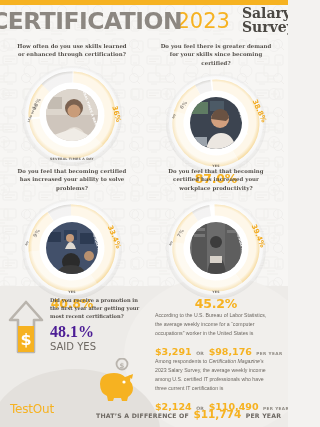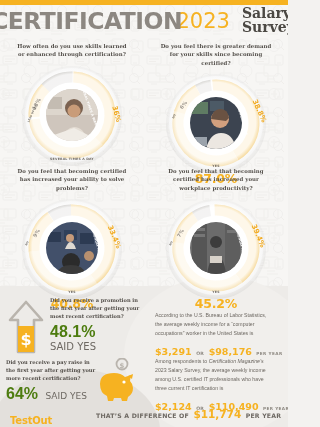--- a/index.html
+++ b/index.html
@@ -69,35 +69,35 @@
 
   
   .panel{position:absolute;left:0;top:286px;width:288px;height:141px;z-index:3;}
   .panel-bg{position:absolute;inset:0;background:#edebe8;}
   .panel-swoosh{position:absolute;left:-10px;bottom:-4px;width:170px;height:62px;
                 background:#e3e0dc;border-radius:50% 50% 0 0 / 100% 100% 0 0;}
   .panel-swoosh2{position:absolute;right:-26px;top:-10px;width:190px;height:160px;
                 background:#f1efec;border-radius:50%;}
 
   .statq{font-family:"DejaVu Serif",serif;font-weight:700;font-size:5.1px;line-height:1.6;color:#55514c;}
-  .statnum{font-family:Liberation Sans, sans-serif;font-weight:700;color:#4d7c0f;}
+  .statnum{font-family:Liberation Serif, serif;font-weight:700;color:#4c1d95;}
   .saidyes{font-family:"DejaVu Sans",sans-serif;font-weight:400;color:#6d6862;}
 
   .bodytext{font-family:"Liberation Sans",sans-serif;font-size:5.2px;line-height:1.72;color:#6d6862;}
   .money{font-family:"DejaVu Sans",sans-serif;font-weight:700;font-size:9.5px;color:#f6b221;}
   .orword{font-family:"DejaVu Sans",sans-serif;font-weight:700;font-size:4.6px;color:#8e8982;letter-spacing:.3px;}
   .peryear{font-family:"DejaVu Sans",sans-serif;font-weight:700;font-size:4.2px;color:#8e8982;letter-spacing:.4px;}
   .ital{font-style:italic;}
 
   .difline{position:absolute;left:96px;top:404px;z-index:8;white-space:nowrap;}
   .difftxt{font-family:"DejaVu Sans",sans-serif;font-weight:700;font-size:6.2px;color:#6d6862;letter-spacing:.2px;}
   .diffmoney{font-family:"DejaVu Sans",sans-serif;font-weight:700;font-size:10.5px;color:#f6b221;}
 
-  .testout{position:absolute;left:10px;top:415px;z-index:9;
-           font-family:"DejaVu Sans",sans-serif;font-weight:700;font-size:10px;color:#f6b221;letter-spacing:-.2px;}
+  .testout{position:absolute;left:10px;top:402px;z-index:9;
+           font-family:"DejaVu Sans",sans-serif;font-weight:400;font-size:12px;color:#f6b221;letter-spacing:-.2px;}
 </style>
 </head>
 <body>
 
 <div id="page">
 
   <svg class="wallpaper" viewBox="0 0 288 427" width="288" height="427">
     <defs>
       <pattern id="techpat" width="36" height="34" patternUnits="userSpaceOnUse">
         <g fill="none" stroke="#dedbd6" stroke-width="1">
@@ -299,27 +299,20 @@
   </div>
 
   <div style="position:absolute;left:6px;top:358px;width:136px;z-index:7;">
     <svg width="52" height="44" viewBox="0 0 52 44" style="position:absolute;right:0;top:0;">
       <circle cx="32" cy="6" r="5.5" fill="none" stroke="#b9b4ad" stroke-width="1.8"></circle>
       <text x="32" y="9.5" font-family="DejaVu Sans, sans-serif" font-size="7" font-weight="bold" fill="#b9b4ad" text-anchor="middle">$</text>
       <path d="M10 26 q0-11 14-11 q7 0 11 4 l6-2 l-1 6 q3 3 3 7 q0 6-5 9 l-1 4 h-5 l-1-3 h-7 l-1 3 h-5 l-1-5 q-7-3-7-12z" fill="#f6b221"></path>
       <circle cx="34" cy="24" r="1.6" fill="#ffffff"></circle>
       <path d="M38 18 l5-2 l-1 5z" fill="#f6b221"></path>
     </svg>
-    <div style="width:92px;">
-      <div class="statq">Did you receive a pay raise in the first year after getting your more recent certification?</div>
-      <div style="margin-top:4px;line-height:1;">
-        <span class="statnum" style="font-size:16px;">64%</span>
-        <span class="saidyes" style="font-size:9px;margin-left:3px;">SAID YES</span>
-      </div>
-    </div>
   </div>
 
   <div style="position:absolute;left:155px;top:311px;width:126px;z-index:7;">
     <div class="bodytext">According to the U.S. Bureau of Labor Statistics,</div>
     <div class="bodytext">the average weekly income for a “computer</div>
     <div class="bodytext">occupations” worker in the United States is</div>
     <div style="margin-top:3px;white-space:nowrap;">
       <span class="money">$3,291</span>
       <span class="orword">OR</span>
       <span class="money">$98,176</span>

